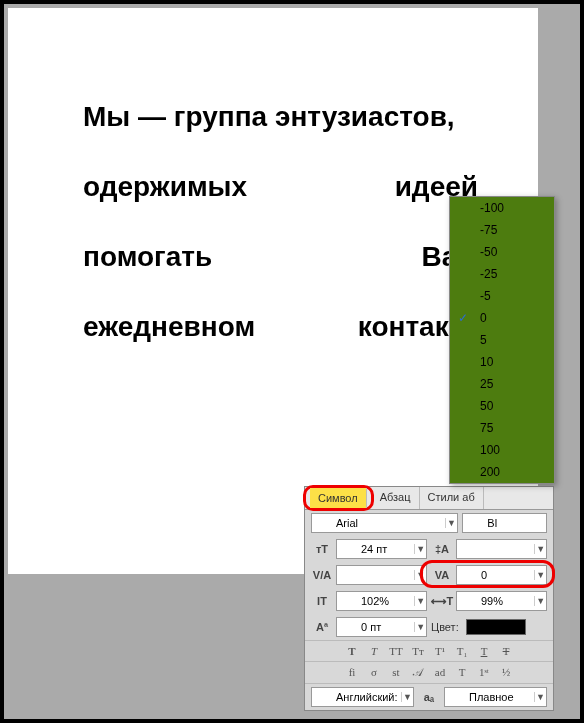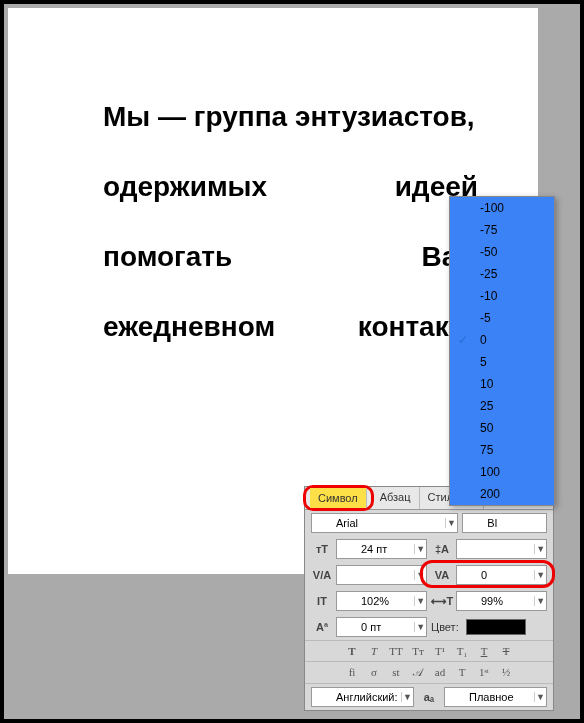--- a/index.html
+++ b/index.html
@@ -1,36 +1,36 @@
 <!DOCTYPE html>
 <html><head>
 <meta charset="utf-8">
 <style>
   * { box-sizing: border-box; margin: 0; padding: 0; }
   body { width: 584px; height: 723px; background: #000; font-family: Arial, sans-serif; position: relative; overflow: hidden; }
   .frame { position: absolute; inset: 4px; background: #aaa; }
   .canvas { position: absolute; left: 4px; top: 4px; width: 530px; height: 566px; background: #fff; }
-  .canvas .text { position: absolute; left: 75px; right: 60px; top: 95px; font-weight: 900; font-size: 28px; line-height: 1.0; color: #000; margin-left: 20px; }
+  .canvas .text { position: absolute; left: 75px; right: 60px; top: 95px; font-weight: 900; font-size: 28px; line-height: 1.0; color: #000; }
   .canvas .text .line { margin-bottom: 42px; display: flex; justify-content: space-between; }
   .canvas .text .line:first-child { display:block; }
   .panel { position: absolute; left: 300px; top: 482px; width: 250px; background: #d8d8d8; border: 1px solid #888; font-size: 11px; color: #333; }
   .tabs { display: flex; border-bottom: 1px solid #999; background: #e8e8e8; }
   .tab { padding: 4px 8px; border-right: 1px solid #bbb; cursor: pointer; }
   .tab.active { background: #fde047; }
   .ring-red { border: 3px solid #e00; border-radius: 10px; padding: 0 4px; margin: -2px; }
   .row { display: flex; align-items: center; padding: 3px 6px; gap: 4px; }
   .field { display:flex; align-items:center; background:#fff; border:1px solid #999; height:20px; flex:1; min-width:0;padding-left:20px; }
   .field input { border:0; width:100%; padding:0 4px; font-size:11px; outline:none; background:transparent; }
   .field .dd { width:14px; text-align:center; border-left:1px solid #ccc; cursor:pointer; font-size:9px; color:#555; }
   .ico { width:22px; height:18px; display:flex; align-items:center; justify-content:center; font-size:11px; font-weight:bold; color:#444; flex-shrink:0; }
   .half { width: 50%; display:flex; align-items:center; gap:3px; }
   .styles-row { display:flex; gap:6px; justify-content:center; padding:4px 0; border-top:1px solid #bbb; color:#555; font-family: 'Times New Roman', serif; }
   .styles-row span { width:16px; text-align:center; cursor:pointer; }
   .color-swatch { width: 60px; height:16px; background:#000; border:1px solid #666; margin-left:4px; }
-  .dropdown { position:absolute; left:445px; top:192px; width:106px; background:#3b82f6; border:1px solid #888; box-shadow:2px 2px 6px rgba(0,0,0,.3); font-size:12px; }
+  .dropdown { position:absolute; left:445px; top:192px; width:106px; background:#4d7c0f; border:1px solid #888; box-shadow:2px 2px 6px rgba(0,0,0,.3); font-size:12px; }
   .dropdown .opt { padding:4px 8px 4px 30px; position:relative; cursor:pointer; }
   .dropdown .opt.sel::before { content:"✓"; position:absolute; left:8px; color:#2b6cd4; }
   .ring-track { position:absolute; border:3px solid #e00; border-radius:12px; }
 </style>
 </head>
 <body>
 
 <div class="frame">
   <div class="canvas">
     <div class="text">
@@ -168,21 +168,20 @@
     </div>
   </div>
 
   <div class="ring-track" style="left:416px; top:556px; width:135px; height:28px;"></div>
 
   <div class="dropdown" id="dd">
       <div class="opt">-100</div>
       <div class="opt">-75</div>
       <div class="opt">-50</div>
       <div class="opt">-25</div>
-      <div class="opt">-10</div>
       <div class="opt">-5</div>
       <div class="opt sel">0</div>
       <div class="opt">5</div>
       <div class="opt">10</div>
       <div class="opt">25</div>
       <div class="opt">50</div>
       <div class="opt">75</div>
       <div class="opt">100</div>
       <div class="opt">200</div>
     </div>

